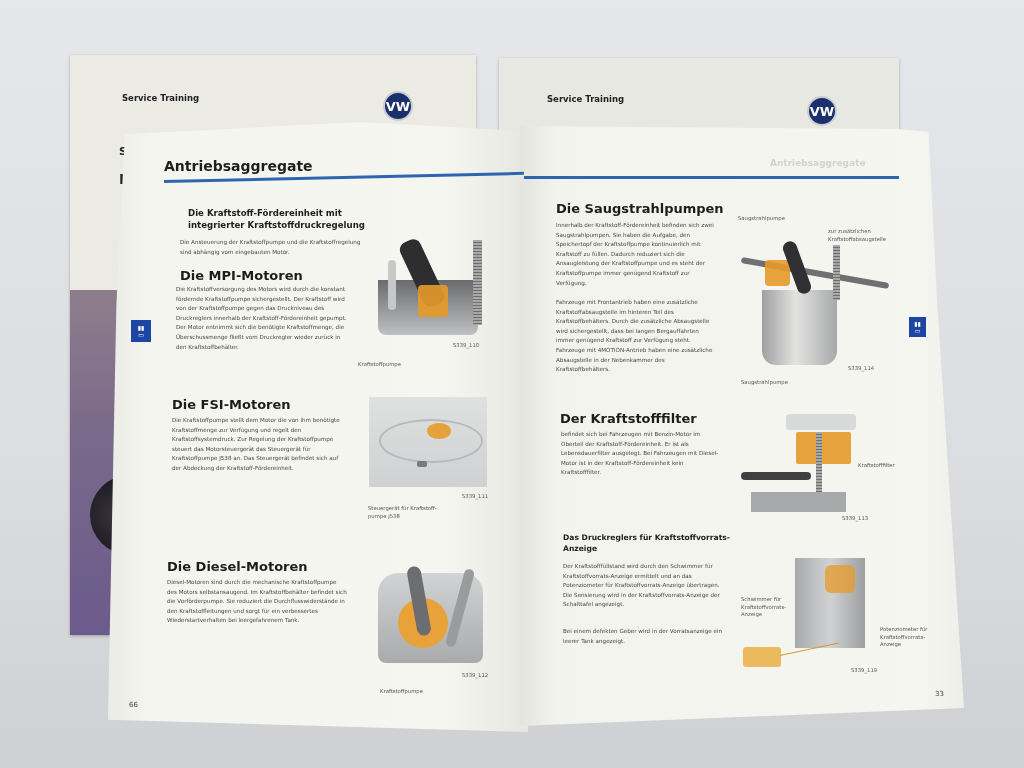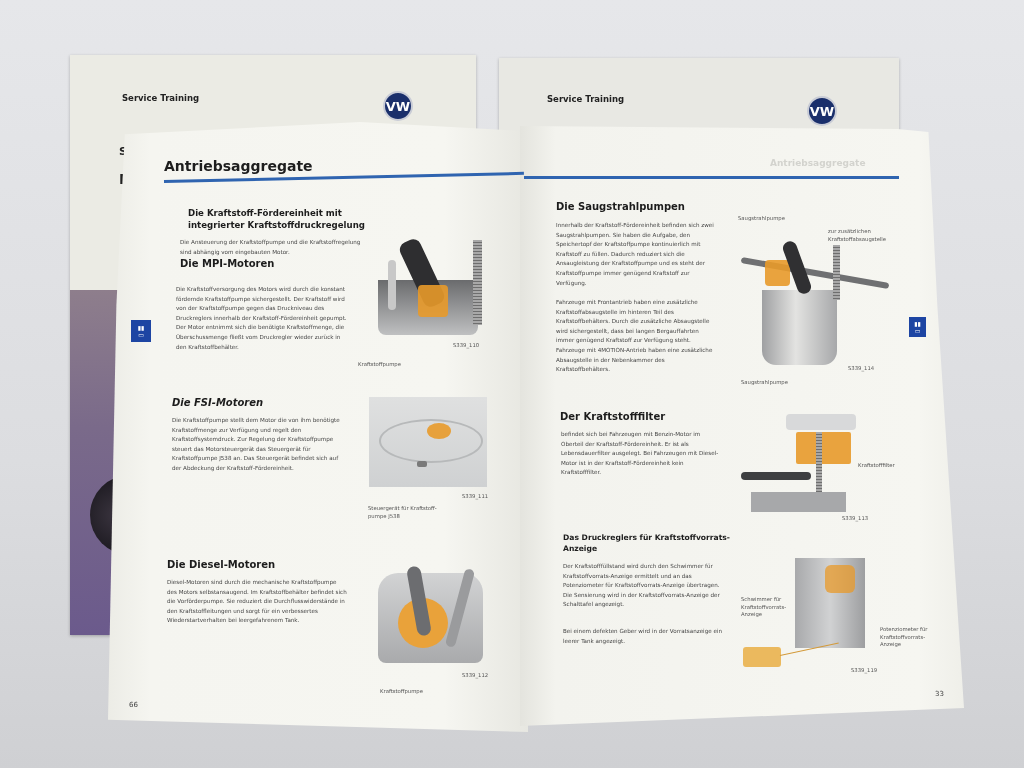--- a/index.html
+++ b/index.html
@@ -23,21 +23,21 @@
   .page{position:absolute;background:#f4f4ef;}
   .page-left{left:108px;top:122px;width:420px;height:610px;
     clip-path:polygon(4% 2%,60% 0%,100% 1.5%,100% 100%,0% 98%,2% 30%);
     background:linear-gradient(90deg,#ecece6 0%,#f5f5f0 10%,#f6f6f1 80%,#e7e7e1 100%);}
   .page-right{left:520px;top:126px;width:444px;height:600px;
     clip-path:polygon(0% 0%,85% 0.5%,92% 1%,94% 30%,100% 97%,0% 100%);
     background:linear-gradient(90deg,#e4e4de 0%,#f3f3ee 8%,#f6f6f1 90%,#efefe9 100%);}
   .rule{position:absolute;height:3px;background:#2f64b0;}
   .section-title{position:absolute;left:164px;top:158px;font-size:14px;font-weight:bold;color:#1e1e1e;}
   .h1{position:absolute;font-size:8.6px;font-weight:bold;line-height:12px;color:#1c1c1c;}
-  .h2{position:absolute;font-size:10px;font-weight:bold;color:#1c1c1c;}
+  .h2{position:absolute;font-size:13px;font-weight:bold;color:#1c1c1c;}
   .p{position:absolute;font-size:5.6px;line-height:9.6px;color:#444;}
   .cap{position:absolute;font-size:5.3px;line-height:7.5px;color:#555;}
   .fig{position:absolute;overflow:hidden;}
   .fig-box{background:linear-gradient(180deg,#d9dbdc,#c5c7c9);}
   .orange{position:absolute;background:#e89a2a;border-radius:4px;opacity:.9;}
   .hose{position:absolute;background:#3c3c3e;border-radius:8px;}
   .spring{position:absolute;background:repeating-linear-gradient(180deg,#a8a8a8 0 2px,#6e6e6e 2px 3px);}
   .cyl{position:absolute;background:linear-gradient(90deg,#9fa0a2,#e3e3e1 45%,#a7a8aa);border-radius:0 0 14px 14px;}
   .tab-icon{position:absolute;width:20px;height:22px;background:#1d45a3;color:#fff;font-size:6px;
     display:flex;flex-direction:column;align-items:center;justify-content:center;line-height:7px;}
@@ -66,34 +66,34 @@
 <div class="page page-right"></div>
 
 <div class="section-title">Antriebsaggregate</div>
 <div class="rule" style="left:164px;top:180px;width:360px;transform:rotate(-1.3deg);transform-origin:left;"></div>
 <div class="rule" style="left:524px;top:176px;width:375px;"></div>
 <div class="faint" style="left:770px;top:158px;">Antriebsaggregate</div>
 
 <div class="h1" style="left:188px;top:207px;width:190px;">Die Kraftstoff-Fördereinheit mit integrierter Kraftstoffdruckregelung</div>
 <div class="p" style="left:180px;top:238px;width:185px;">Die Ansteuerung der Kraftstoffpumpe und die Kraftstoffregelung sind abhängig vom eingebauten Motor.</div>
 
-<div class="h2" style="left:180px;top:258px;">Die MPI-Motoren</div>
+<div class="h2" style="left:180px;top:268px;">Die MPI-Motoren</div>
 <div class="p" style="left:176px;top:285px;width:172px;">Die Kraftstoffversorgung des Motors wird durch die konstant fördernde Kraftstoffpumpe sichergestellt. Der Kraftstoff wird von der Kraftstoffpumpe gegen das Druckniveau des Druckreglers innerhalb der Kraftstoff-Fördereinheit gepumpt. Der Motor entnimmt sich die benötigte Kraftstoffmenge, die Überschussmenge fließt vom Druckregler wieder zurück in den Kraftstoffbehälter.</div>
 
 <div class="fig" style="left:373px;top:235px;width:115px;height:105px;">
   <div class="cyl" style="left:5px;top:45px;width:100px;height:55px;border-radius:0 0 8px 8px;background:linear-gradient(180deg,#6a6b6d,#bfc0c1);"></div>
   <div class="hose" style="left:38px;top:3px;width:22px;height:70px;transform:rotate(-25deg);background:#2e2e30;"></div>
   <div class="spring" style="left:100px;top:5px;width:9px;height:85px;"></div>
   <div class="orange" style="left:45px;top:50px;width:30px;height:32px;"></div>
   <div class="hose" style="left:15px;top:25px;width:8px;height:50px;background:#c8c8c8;border-radius:4px;"></div>
 </div>
 <div class="cap" style="left:453px;top:342px;">S339_110</div>
 <div class="cap" style="left:358px;top:361px;">Kraftstoffpumpe</div>
 
-<div class="h2" style="left:172px;top:397px;font-style:italic;">Die FSI-Motoren</div>
+<div class="h2" style="left:172px;top:397px;">Die FSI-Motoren</div>
 <div class="p" style="left:172px;top:416px;width:172px;">Die Kraftstoffpumpe stellt dem Motor die von ihm benötigte Kraftstoffmenge zur Verfügung und regelt den Kraftstoffsystemdruck. Zur Regelung der Kraftstoffpumpe steuert das Motorsteuergerät das Steuergerät für Kraftstoffpumpe J538 an. Das Steuergerät befindet sich auf der Abdeckung der Kraftstoff-Fördereinheit.</div>
 
 <div class="fig fig-box" style="left:369px;top:397px;width:118px;height:90px;background:linear-gradient(180deg,#dfe0e0,#cfd1d2);">
   <div style="position:absolute;left:10px;top:22px;width:100px;height:40px;border-radius:50%;border:2px solid #b7b9ba;"></div>
   <div class="orange" style="left:58px;top:26px;width:24px;height:16px;border-radius:50%;"></div>
   <div style="position:absolute;left:48px;top:64px;width:10px;height:6px;background:#7a7a7a;border-radius:2px;"></div>
 </div>
 <div class="cap" style="left:462px;top:493px;">S339_111</div>
 <div class="cap" style="left:368px;top:505px;width:80px;">Steuergerät für Kraftstoff-pumpe J538</div>
 

